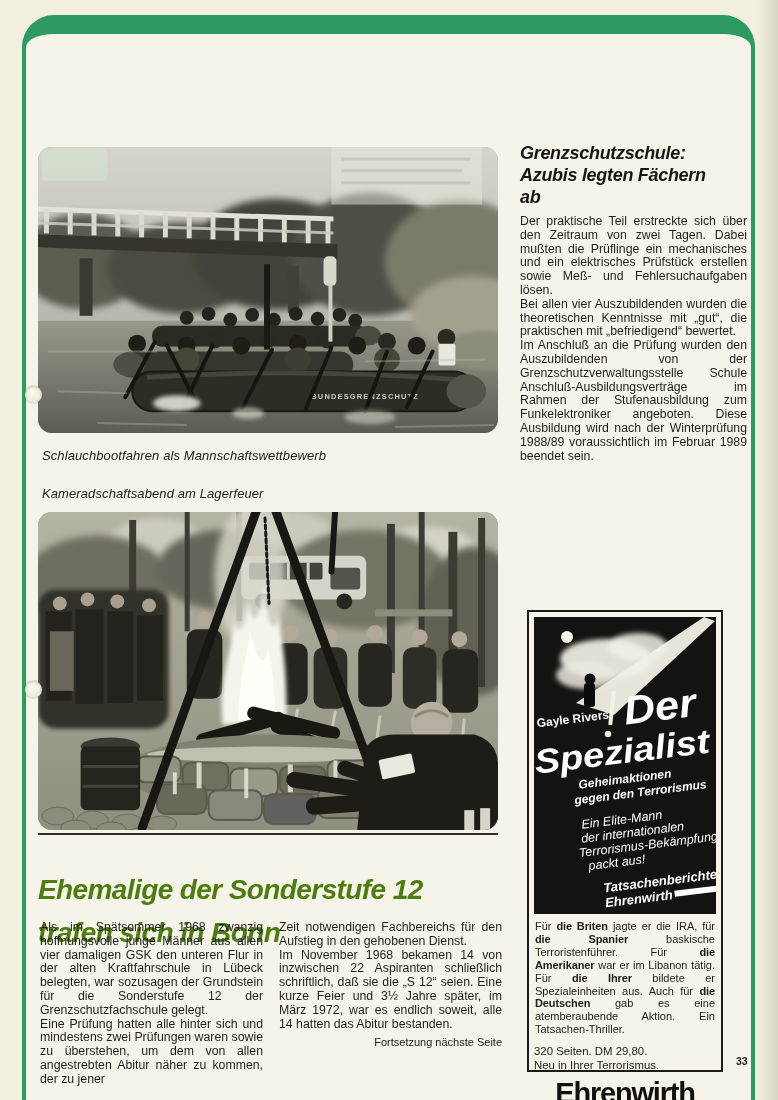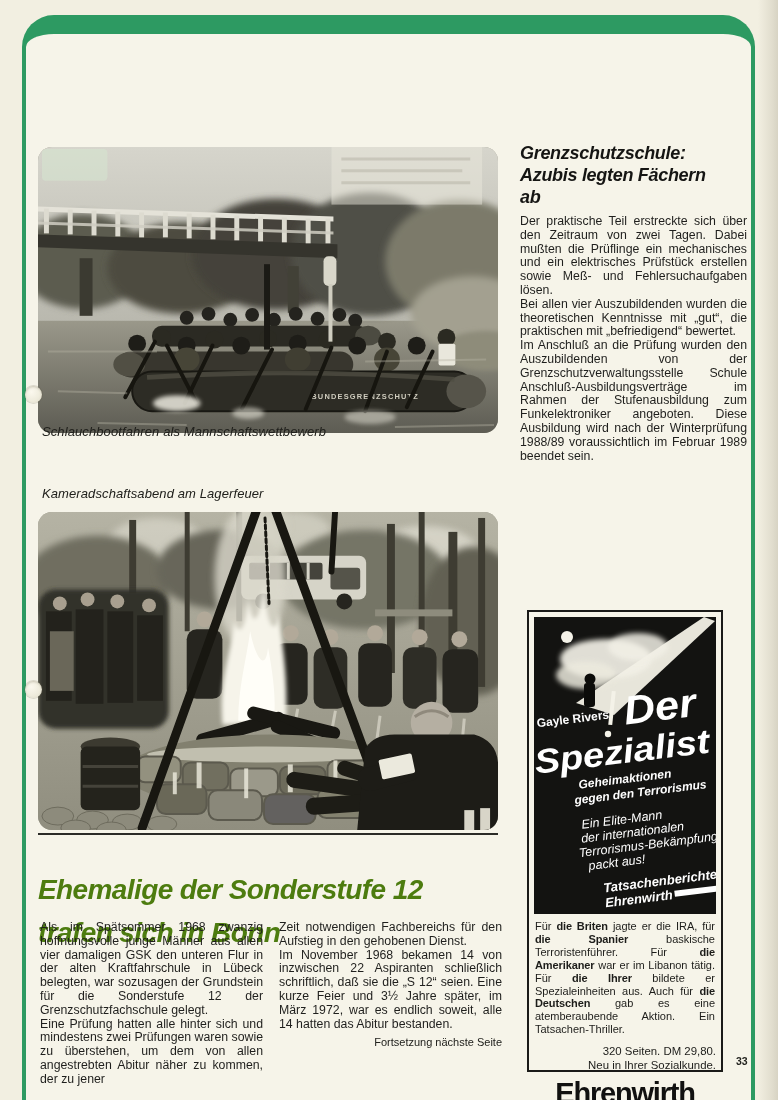--- a/index.html
+++ b/index.html
@@ -8,40 +8,40 @@
   .scan-edge{position:absolute;top:0;right:0;width:20px;height:1100px;
     background:linear-gradient(to right, rgba(0,0,0,0) 0%, rgba(120,112,90,.14) 70%, rgba(120,112,90,.22) 100%);}
   .green-frame{position:absolute;left:22px;top:15px;width:733px;height:1085px;box-sizing:border-box;
     border-top:19px solid #2d9a62;border-left:4px solid #2d9a62;border-right:4px solid #2d9a62;
     border-radius:32px 32px 0 0;background:#f6f4e9;}
   .photo{position:absolute;border-radius:14px;overflow:hidden;background:#9a988a;}
   .photo svg{display:block;width:100%;height:100%;}
   #photo-raft{left:38px;top:147px;width:460px;height:286px;}
   #photo-campfire{left:38px;top:512px;width:460px;height:318px;}
   .caption{position:absolute;left:42px;font-style:italic;font-size:13px;color:#20201c;letter-spacing:.1px;}
-  #caption-raft{top:424px;}
+  #caption-raft{top:448px;}
   #caption-campfire{top:486px;}
   .rule{position:absolute;left:38px;top:833px;width:460px;height:2px;background:#2b2b27;}
   .headline{position:absolute;left:38px;top:849px;width:480px;font-size:28px;line-height:43px;
     font-weight:bold;font-style:italic;color:#4d7c0f;letter-spacing:-.6px;white-space:pre-line;}
   .main-cols{position:absolute;left:40px;top:921px;width:462px;display:flex;gap:16px;}
   .main-col{width:223px;}
   .bodytext p{margin:0;font-size:12.3px;line-height:13.8px;text-align:justify;color:#1f1f1d;
     overflow-wrap:break-word;hyphens:auto;}
   .continuation{margin-top:5px;font-size:11px;text-align:right;color:#21211d;}
   .right-col{position:absolute;left:520px;top:142px;width:227px;}
   .right-title{font-size:18px;line-height:22px;font-weight:bold;font-style:italic;color:#151513;
     letter-spacing:-.3px;white-space:pre-line;margin:0 0 7px 0;}
   .book-ad{position:absolute;left:527px;top:610px;width:196px;height:462px;box-sizing:border-box;
     border:2px solid #1a1a18;background:#f6f4e9;padding:5px 5px 0 5px;}
   .book-cover{width:182px;height:297px;}
   .book-cover svg{display:block;width:100%;height:100%;}
   .ad-blurb{margin:6px 1px 0 1px;font-size:11px;line-height:12.9px;text-align:justify;color:#1d1d1a;}
   .ad-blurb b{letter-spacing:-.1px;}
-  .ad-center{margin:9px 0 0 0;font-size:11.4px;line-height:13.5px;text-align:right;color:#1d1d1a;}
+  .ad-center{margin:9px 0 0 0;font-size:11.4px;line-height:13.5px;text-align:left;color:#1d1d1a;}
   .ad-logo{margin-top:5px;text-align:center;font-size:29px;font-weight:bold;letter-spacing:-1.2px;color:#111110;}
   .page-number{position:absolute;left:736px;top:1055px;font-size:10.5px;font-weight:bold;color:#242420;}
   .punch-hole{position:absolute;left:25px;width:17px;height:17px;border-radius:50%;z-index:6;
     background:radial-gradient(circle at 38% 35%, #fbf8ee 0%, #efecdd 55%, #e2dfcd 100%);
     box-shadow:0 0 0 1px rgba(90,85,60,.18), inset 0 1px 2px rgba(90,85,60,.25);}
   #hole-top{top:386px;} #hole-bottom{top:681px;}
 </style>
 </head>
 <body>
 
@@ -385,21 +385,21 @@
           <text x="44" y="248" font-size="12.5" font-style="italic">packt aus!</text>
           <text x="56" y="272" font-size="13" font-style="italic" font-weight="bold">Tatsachenberichte</text>
           <text x="56" y="287" font-size="13" font-style="italic" font-weight="bold">Ehrenwirth</text>
           <rect x="126" y="279" width="44" height="6" fill="#ffffff"></rect>
         </g>
       </svg>
     </div>
     <p class="ad-blurb"><span>Für </span><b>die Briten</b><span> jagte er die IRA, für </span><b>die Spanier</b><span> baskische Terroristenführer. Für </span><b>die Amerikaner</b><span> war er im Libanon tätig. Für </span><b>die Ihrer</b><span> bildete er Spezialeinheiten aus. Auch für </span><b>die Deutschen</b><span> gab es eine atemberaubende Aktion. Ein Tatsachen-Thriller.</span></p>
     <p class="ad-center">
       <span>320 Seiten. DM 29,80.</span><br>
-      <span>Neu in Ihrer Sozialkunde.</span>
+      <span>Neu in Ihrer Terrorismus.</span>
     </p>
     <div class="ad-logo">Ehrenwirth</div>
   </div>
 
   <div class="page-number">33</div>
 
   <div class="punch-hole" id="hole-top"></div>
   <div class="punch-hole" id="hole-bottom"></div>
 
   <div class="scan-edge"></div>

